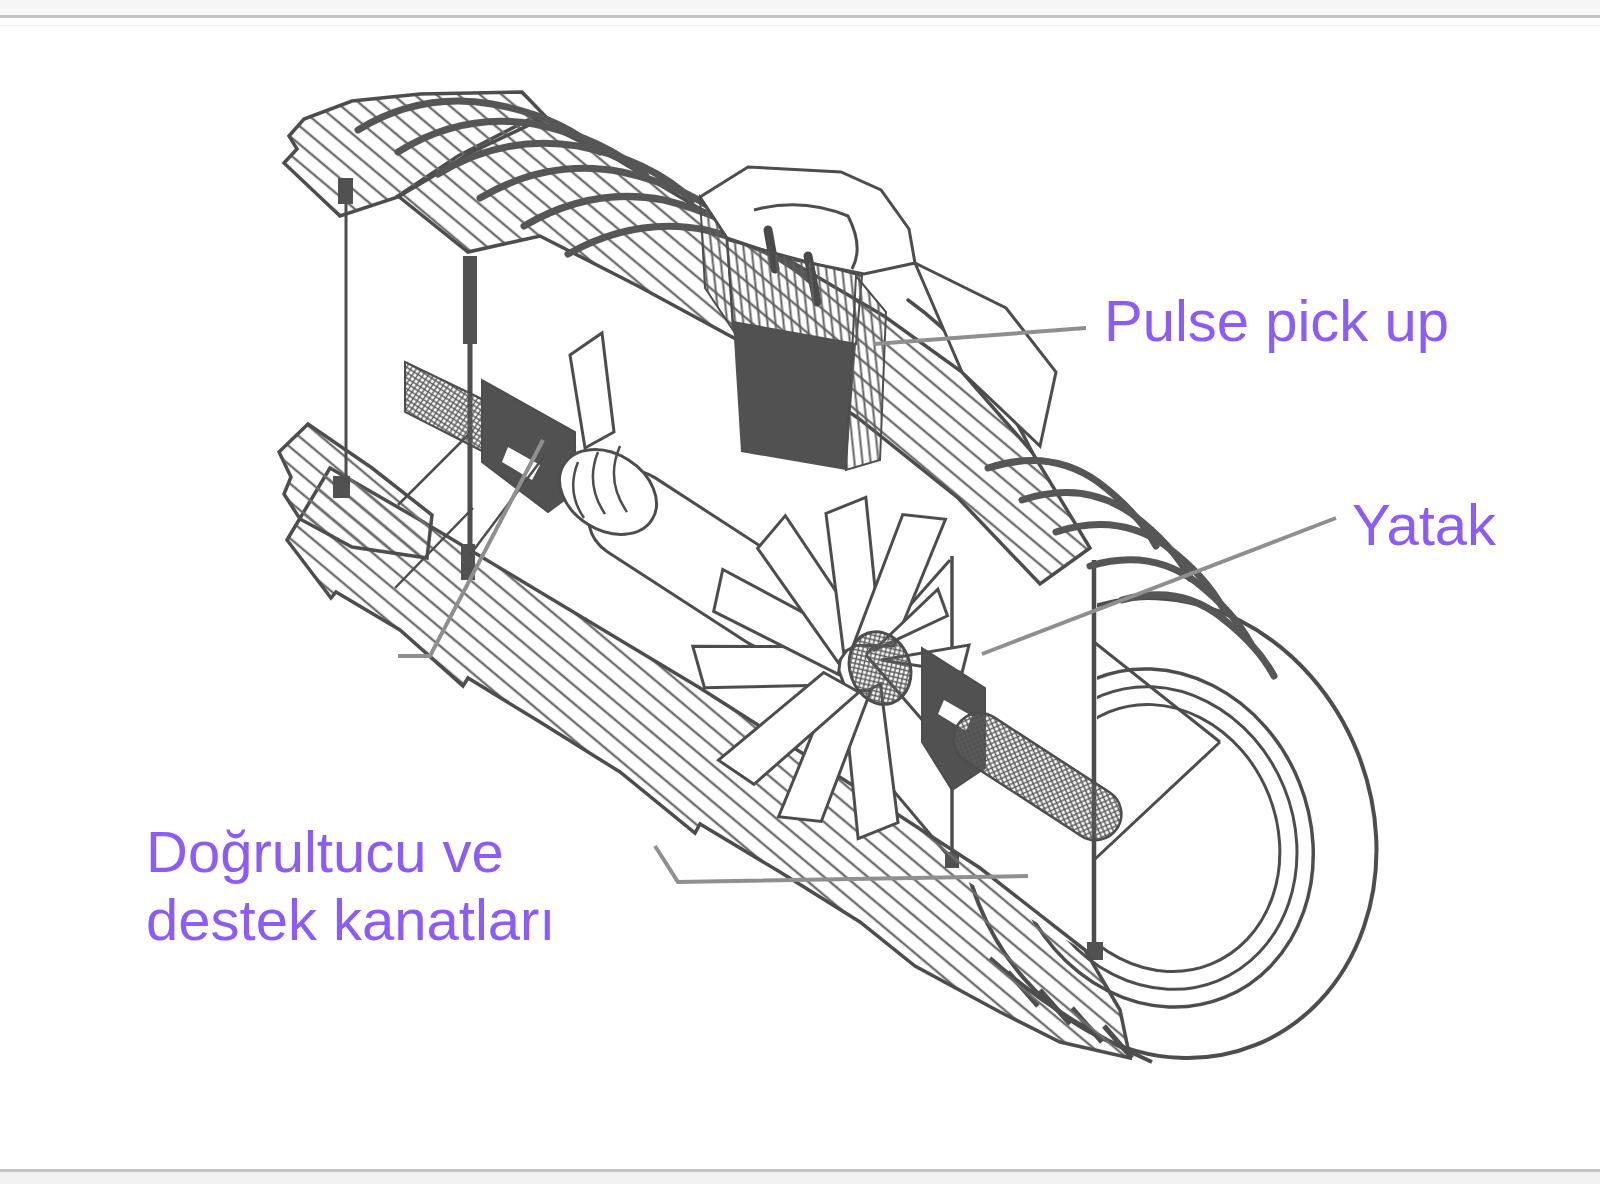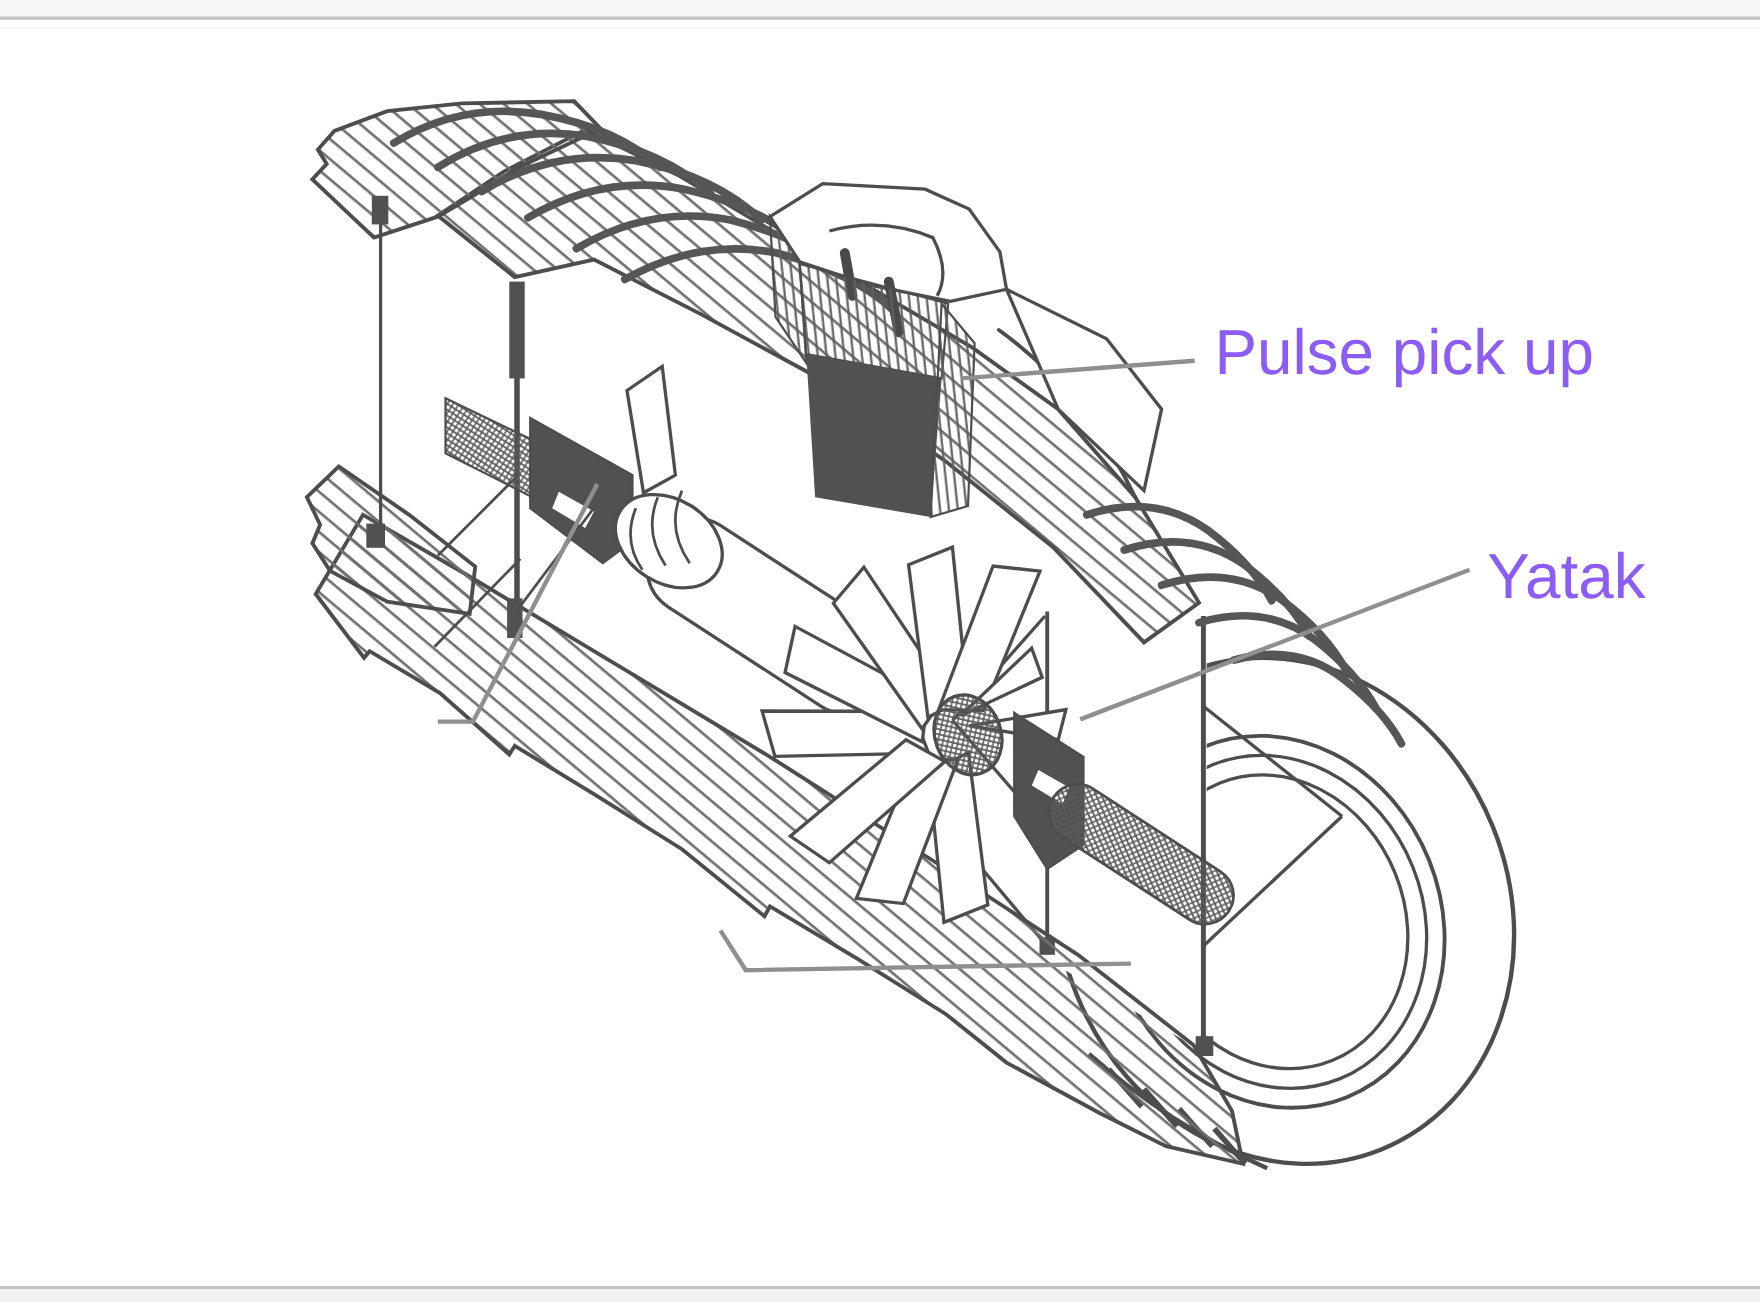--- a/index.html
+++ b/index.html
@@ -150,16 +150,18 @@
     <g stroke="#8f8f8f" stroke-width="4" fill="none">
       <path d="M 874 344 L 1086 328"></path>
       <path d="M 1336 518 L 982 654"></path>
       <path d="M 398 656 L 430 656 L 543 440"></path>
       <path d="M 655 846 L 678 882 L 1028 876"></path>
     </g>
   </svg>
 
   <div class="lbl lbl-pulse">Pulse pick up</div>
   <div class="lbl lbl-yatak">Yatak</div>
+  <div class="lbl lbl-dogrultucu">Doğrultucu ve
+destek kanatları</div>
 
   <div class="chrome-bottom-line"></div>
   <div class="chrome-bottom"></div>
 </div>
 
 </body></html>

